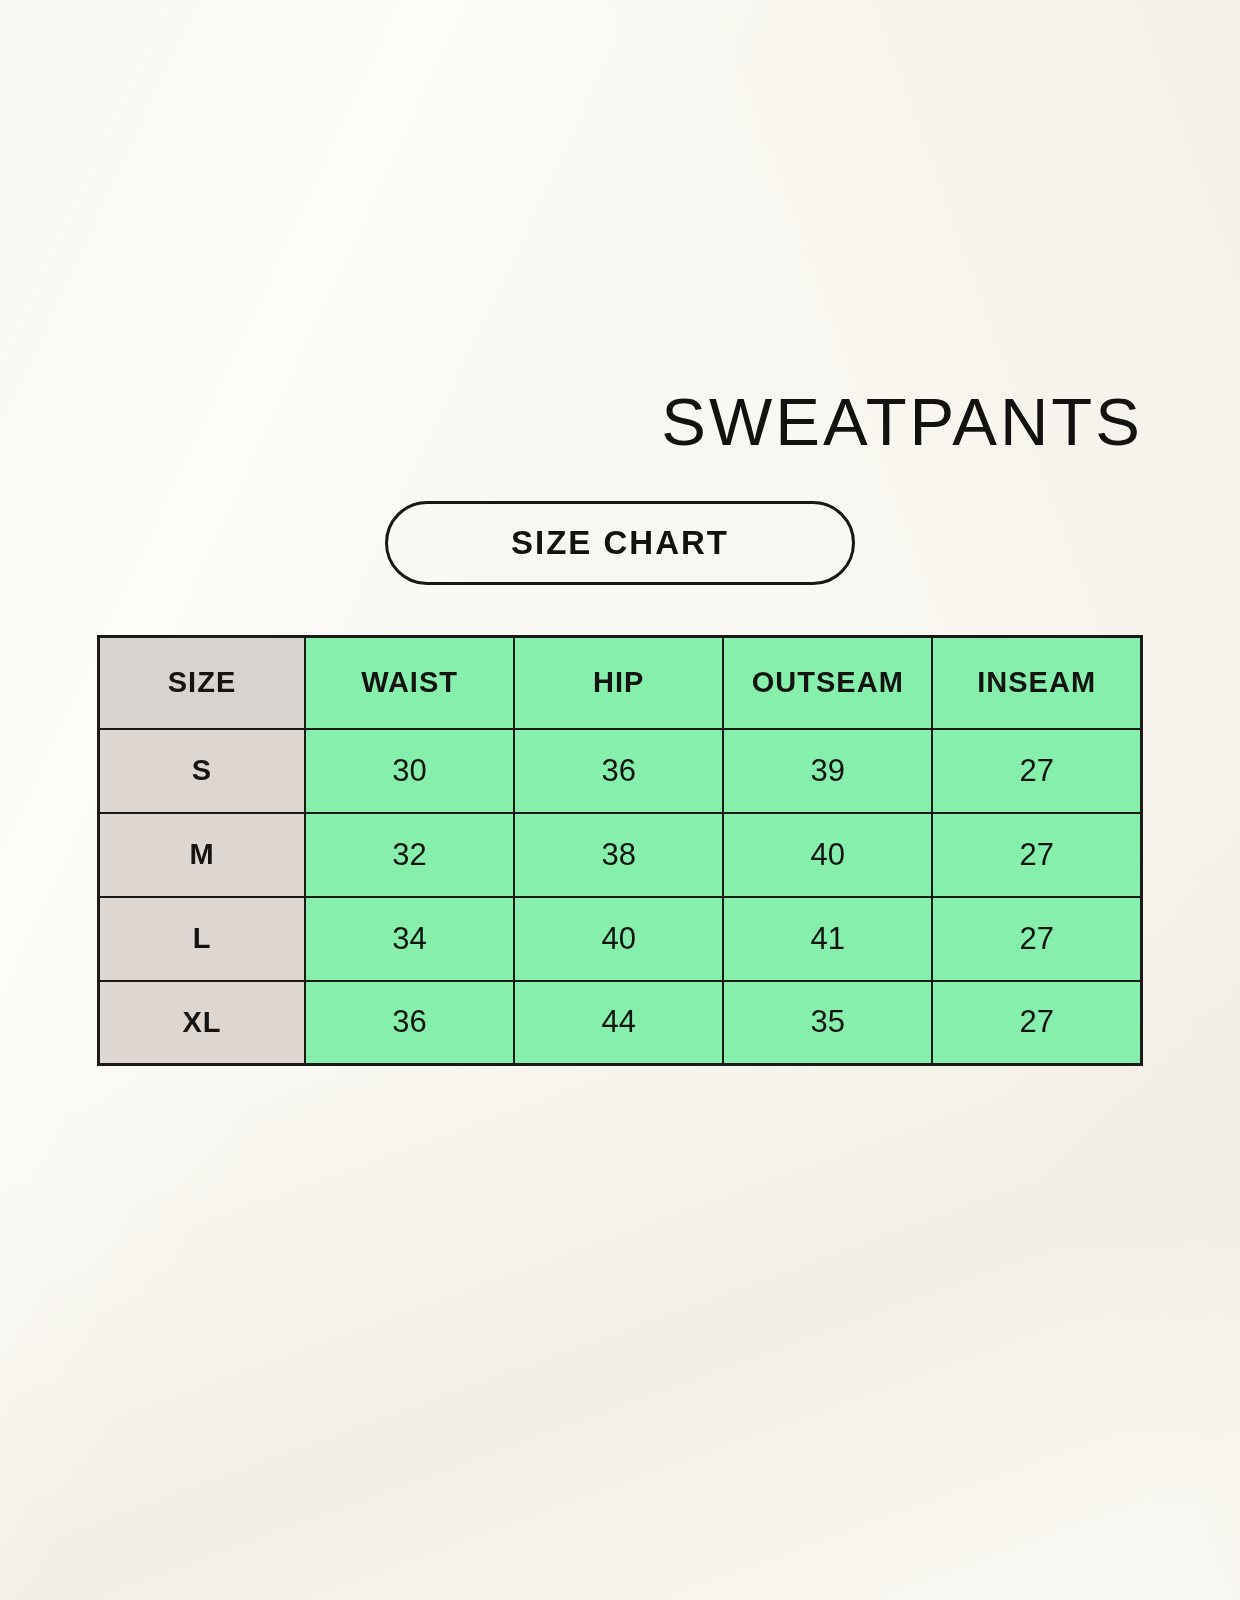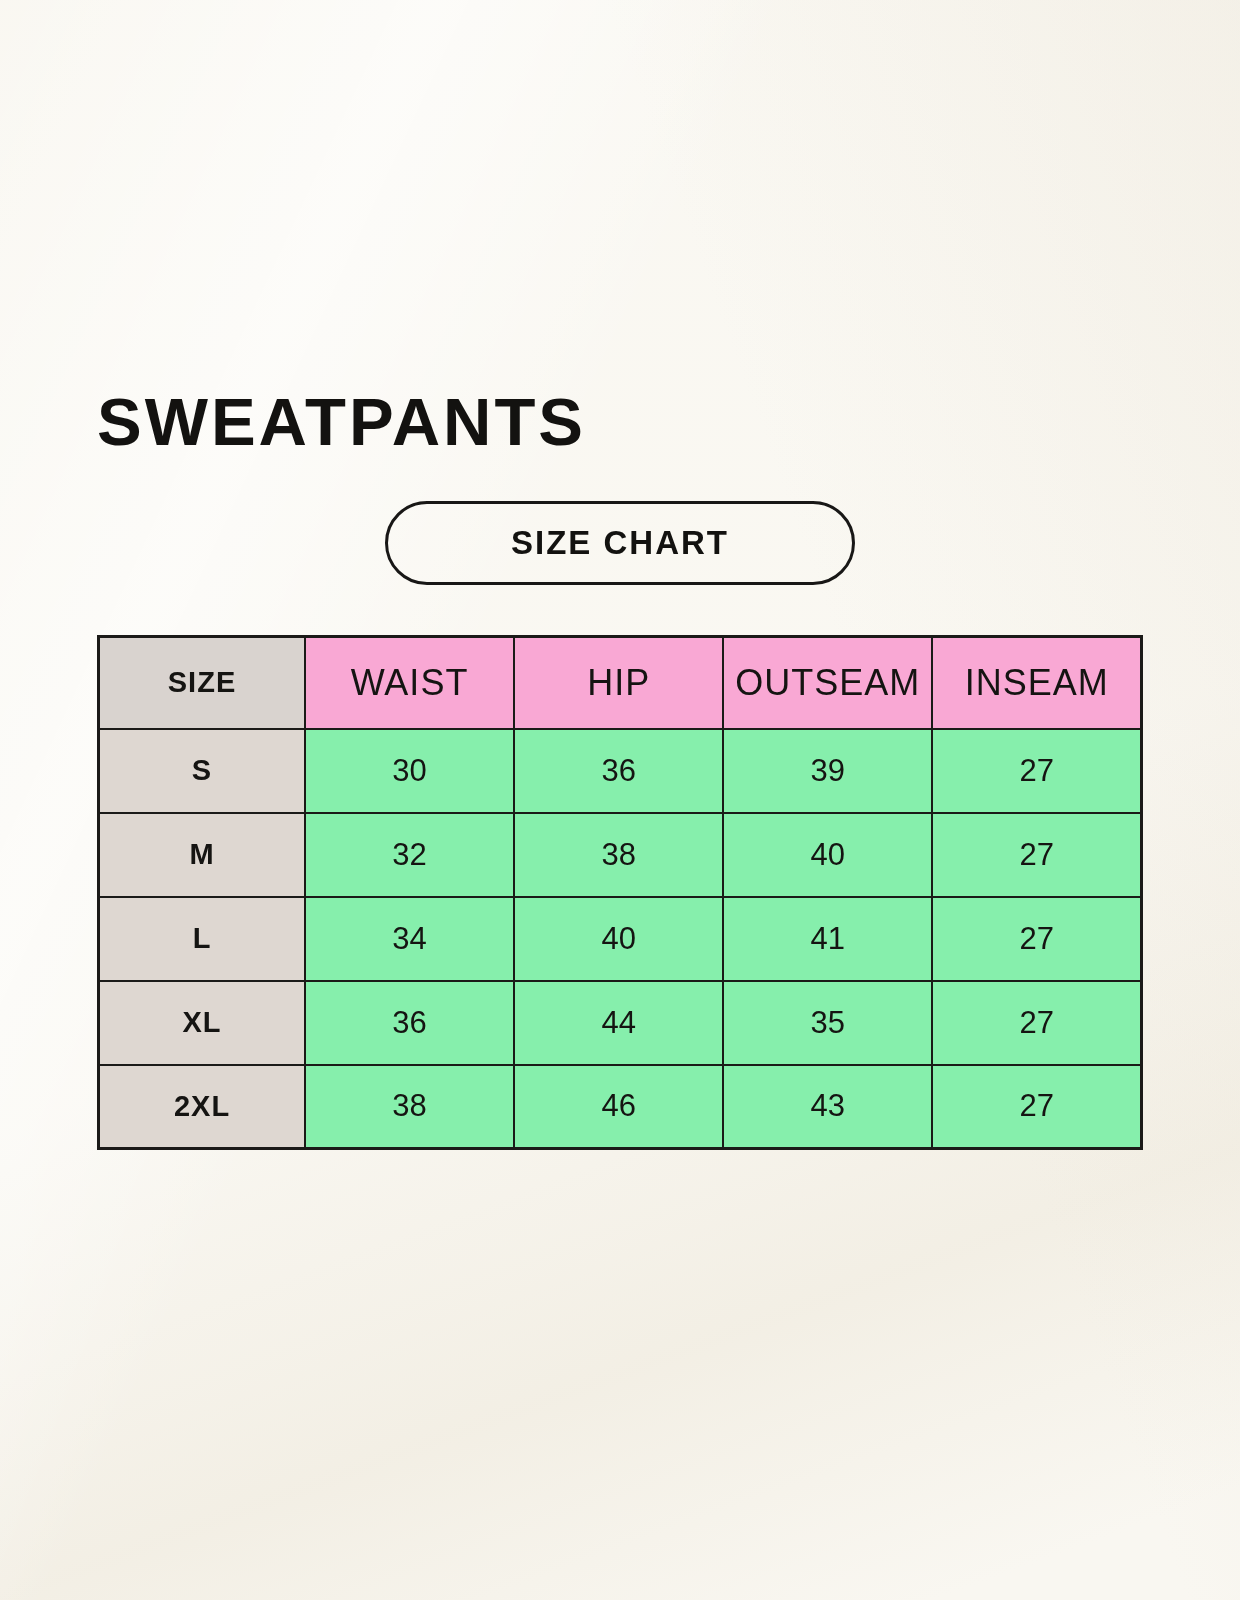--- a/index.html
+++ b/index.html
@@ -19,23 +19,23 @@
     overflow: hidden;
   }
 
   .poster {
     width: 1046px;
     margin: 0 auto;
     padding-top: 388px;
   }
 
   .title {
-    text-align: left;
+    text-align: right;
     font-size: 67px;
-    font-weight: 700;
+    font-weight: 400;
     letter-spacing: 3px;
     line-height: 1;
     color: #131210;
   }
 
   .badge-wrap {
     display: flex;
     justify-content: center;
     margin-top: 46px;
     align-items: flex-end;
@@ -75,23 +75,23 @@
   tr.head-row { height: 92px; }
   tr.body-row { height: 84px; }
 
   th.h-gray {
     background: #d9d3cf;
     font-size: 29px;
     font-weight: 700;
     letter-spacing: 1px;
   }
   th.h-pink {
-    background: #f9a8d4;
-    font-size: 36px;
-    font-weight: 400;
+    background: #86efac;
+    font-size: 29px;
+    font-weight: 700;
     letter-spacing: 1px;
   }
   td.size-cell {
     background: #ded7d1;
     font-size: 29px;
     font-weight: 700;
     letter-spacing: 1px;
   }
   td.val-cell {
     background: #86efac;
@@ -159,25 +159,18 @@
           <td class="val-cell">41</td>
           <td class="val-cell">27</td>
         </tr>
         <tr class="body-row">
           <td class="size-cell">XL</td>
           <td class="val-cell">36</td>
           <td class="val-cell">44</td>
           <td class="val-cell">35</td>
           <td class="val-cell">27</td>
         </tr>
-        <tr class="body-row">
-          <td class="size-cell">2XL</td>
-          <td class="val-cell">38</td>
-          <td class="val-cell">46</td>
-          <td class="val-cell">43</td>
-          <td class="val-cell">27</td>
-        </tr>
       </tbody>
     </table>
   </div>
 
 
 </div>
 
 </body></html>

